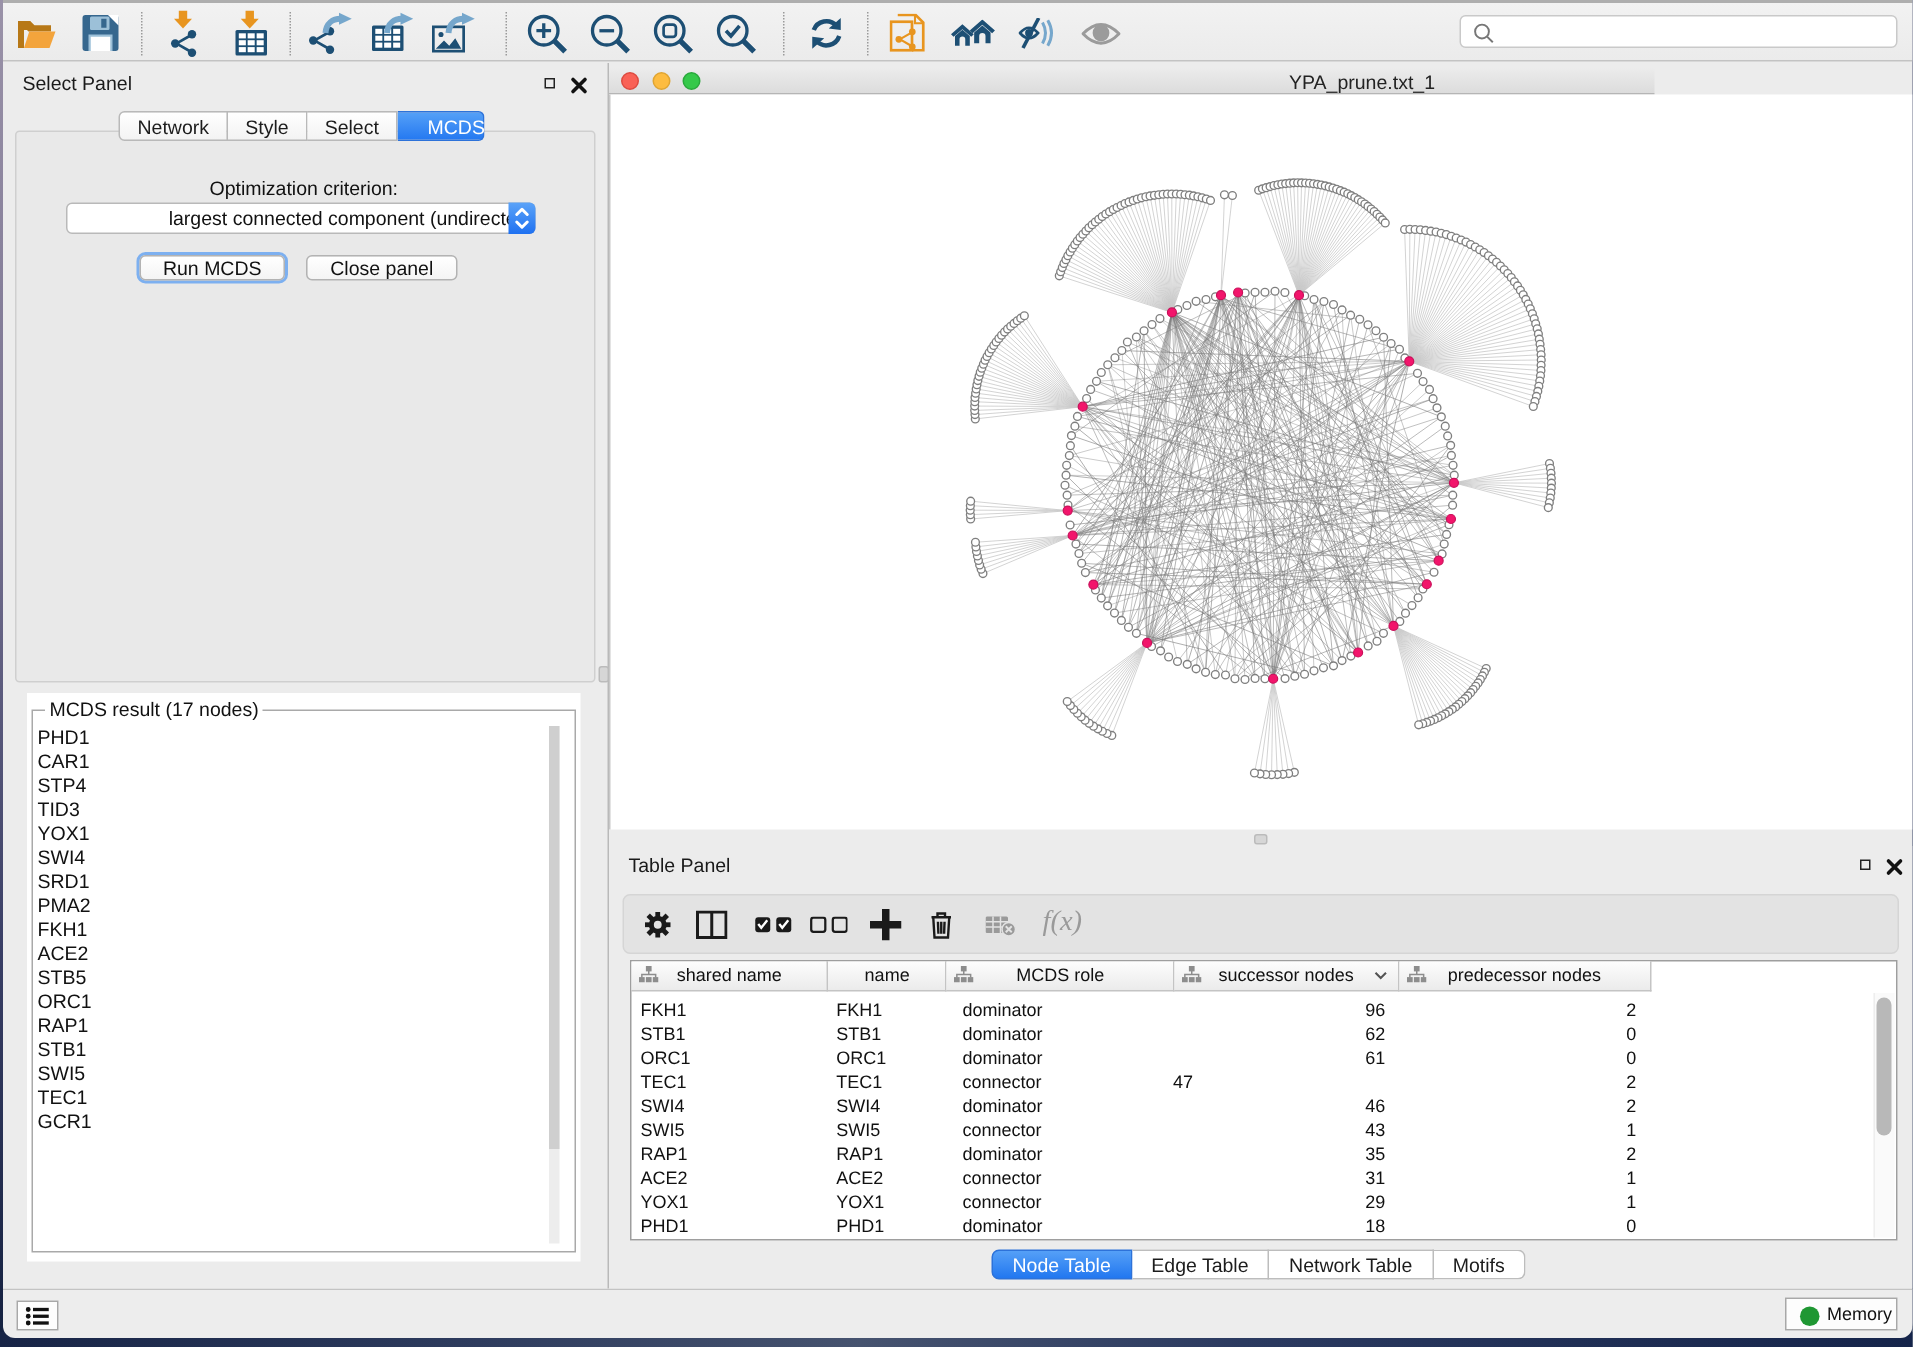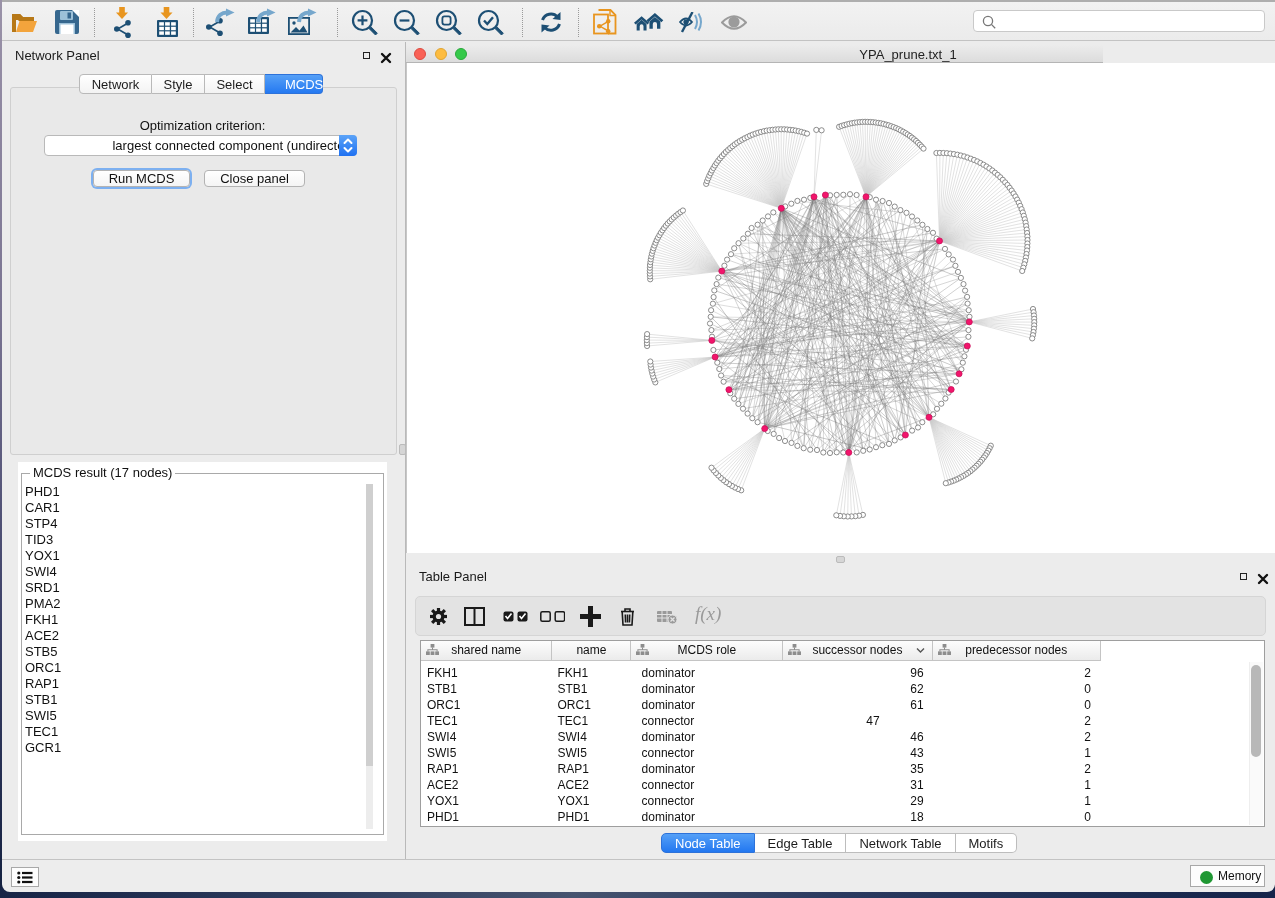--- a/index.html
+++ b/index.html
@@ -229,21 +229,21 @@
 <circle cx="13" cy="8" r="5.6" fill="#9b9b9b"></circle>
     </svg>
 <div id="searchbox">
       <svg style="position:absolute;left:8px;top:4px" width="15" height="15" viewBox="0 0 15 15">
 <circle cx="6" cy="6" r="4.6" fill="none" stroke="#777" stroke-width="1.3"></circle>
 <line x1="9.4" y1="9.4" x2="13.2" y2="13.2" stroke="#777" stroke-width="1.3"></line>
       </svg>
     </div>
   </div>
 <div id="cpanel">
-  <div class="title">Network Panel</div>
+  <div class="title">Select Panel</div>
   <div id="cp-float"></div>
   <div id="cp-close"><svg width="12" height="12" viewBox="0 0 12 12">
         <path d="M2 2 L10 10 M10 2 L2 10" stroke="#111" stroke-width="2.4" stroke-linecap="round"></path>
       </svg></div>
   <div id="cp-body"></div>
   <div id="tabs">
     <div class="tab first" style="width:73px">Network</div>
       <div class="tab" style="width:53px">Style</div>
       <div class="tab" style="width:60px">Select</div>
       <div class="tab sel last" style="width:58px">MCDS</div>
@@ -1250,21 +1250,21 @@
         <div class="trow" style="left:362.6px;top:39.5px;width:140px;text-align:right">62</div>
         <div class="trow" style="left:511.9px;top:39.5px;width:158px;text-align:right">0</div>
         <div class="trow" style="left:6px;top:55.6px">ORC1</div>
         <div class="trow" style="left:136.5px;top:55.6px">ORC1</div>
         <div class="trow" style="left:220.6px;top:55.6px">dominator</div>
         <div class="trow" style="left:362.6px;top:55.6px;width:140px;text-align:right">61</div>
         <div class="trow" style="left:511.9px;top:55.6px;width:158px;text-align:right">0</div>
         <div class="trow" style="left:6px;top:71.7px">TEC1</div>
         <div class="trow" style="left:136.5px;top:71.7px">TEC1</div>
         <div class="trow" style="left:220.6px;top:71.7px">connector</div>
-        <div class="trow" style="left:382px;top:71.7px;width:140px;text-align:center">47</div>
+        <div class="trow" style="left:361px;top:71.7px;width:140px;text-align:left">47</div>
         <div class="trow" style="left:511.9px;top:71.7px;width:158px;text-align:right">2</div>
         <div class="trow" style="left:6px;top:87.7px">SWI4</div>
         <div class="trow" style="left:136.5px;top:87.7px">SWI4</div>
         <div class="trow" style="left:220.6px;top:87.7px">dominator</div>
         <div class="trow" style="left:362.6px;top:87.7px;width:140px;text-align:right">46</div>
         <div class="trow" style="left:511.9px;top:87.7px;width:158px;text-align:right">2</div>
         <div class="trow" style="left:6px;top:103.8px">SWI5</div>
         <div class="trow" style="left:136.5px;top:103.8px">SWI5</div>
         <div class="trow" style="left:220.6px;top:103.8px">connector</div>
         <div class="trow" style="left:362.6px;top:103.8px;width:140px;text-align:right">43</div>

